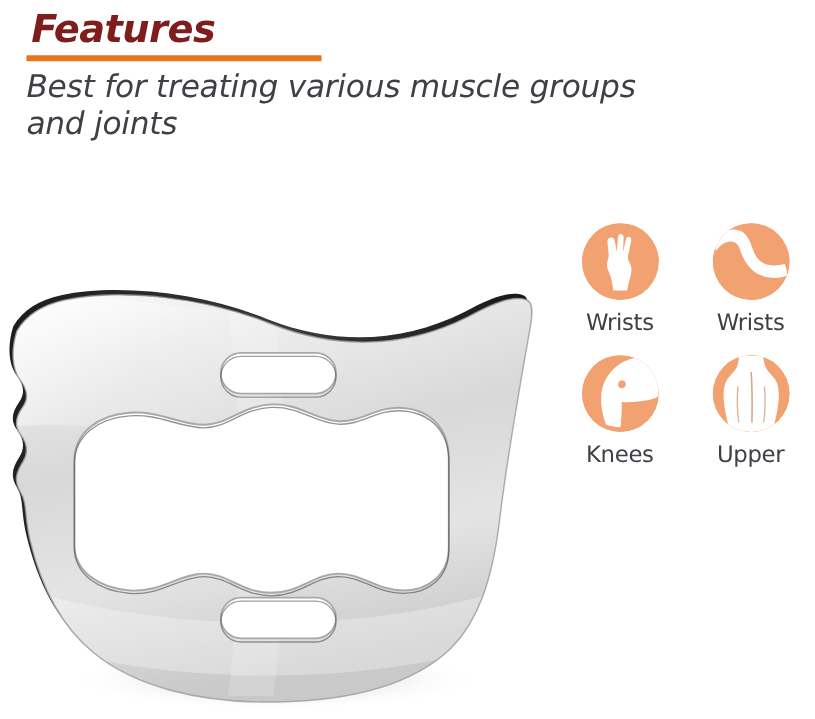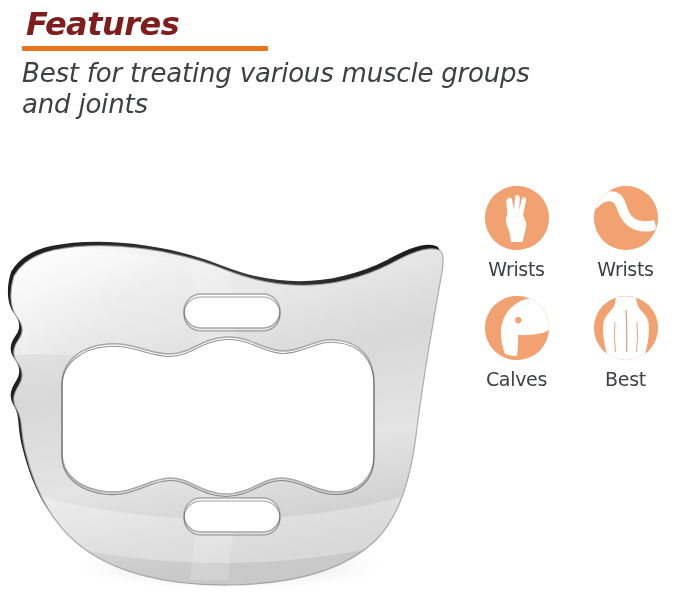--- a/index.html
+++ b/index.html
@@ -258,35 +258,35 @@
       <svg viewBox="0 0 64 64" xmlns="http://www.w3.org/2000/svg">
         <circle cx="32" cy="32" r="32" fill="#f2a271"></circle>
         <path d="M64,6 C60,3 54,1.6 48,2 C38,2.6 30,7 24,14
                  C19,20 16.4,27 16,34 C15.6,42 17,50 20,58
                  C24,59.4 28,60 32,60 C33,52 33.4,45 33,39
                  C39,39.4 46,39 52,38 C57,37.2 61,36 64,34 Z" fill="#ffffff"></path>
         <path d="M32.6,21 C34.6,20.6 36,21.6 36.4,23.4 C36.8,25.4 35.8,27 34,27.4
                  C32,27.8 30.6,26.8 30.2,25 C29.8,23 30.8,21.4 32.6,21 Z" fill="#f2a271"></path>
       </svg>
     </span>
-    <span class="feature-label">Calves</span>
+    <span class="feature-label">Knees</span>
   </div>
 
   <div class="feature-cell">
     <span class="feature-icon">
       <svg viewBox="0 0 64 64" xmlns="http://www.w3.org/2000/svg">
         <circle cx="32" cy="32" r="32" fill="#f2a271"></circle>
         <path d="M22,1 C26,0 38,0 42,1
                  C42.6,6 43.4,9.6 45.4,12.4 C48,16 51.6,18.6 53.4,23
                  C55,27 55.4,33 54.6,40 C53.8,47.6 52,55 50,62
                  C44,63.6 38,64 32,64 C26,64 20,63.6 14,62
                  C12,55 10.2,47.6 9.4,40 C8.6,33 9,27 10.6,23
                  C12.4,18.6 16,16 18.6,12.4 C20.6,9.6 21.4,6 22,1 Z" fill="#ffffff"></path>
         <path d="M32,14 C32.6,24 33,38 32.6,56" stroke="#d9a487" stroke-width="1.3" fill="none"></path>
         <path d="M21,26 C20,36 20.2,46 21.6,56" stroke="#e0b094" stroke-width="1.1" fill="none"></path>
         <path d="M43,26 C44,36 43.8,46 42.4,56" stroke="#e0b094" stroke-width="1.1" fill="none"></path>
       </svg>
     </span>
-    <span class="feature-label">Best</span>
+    <span class="feature-label">Upper</span>
   </div>
 
 
 </div>
 
 </body></html>

